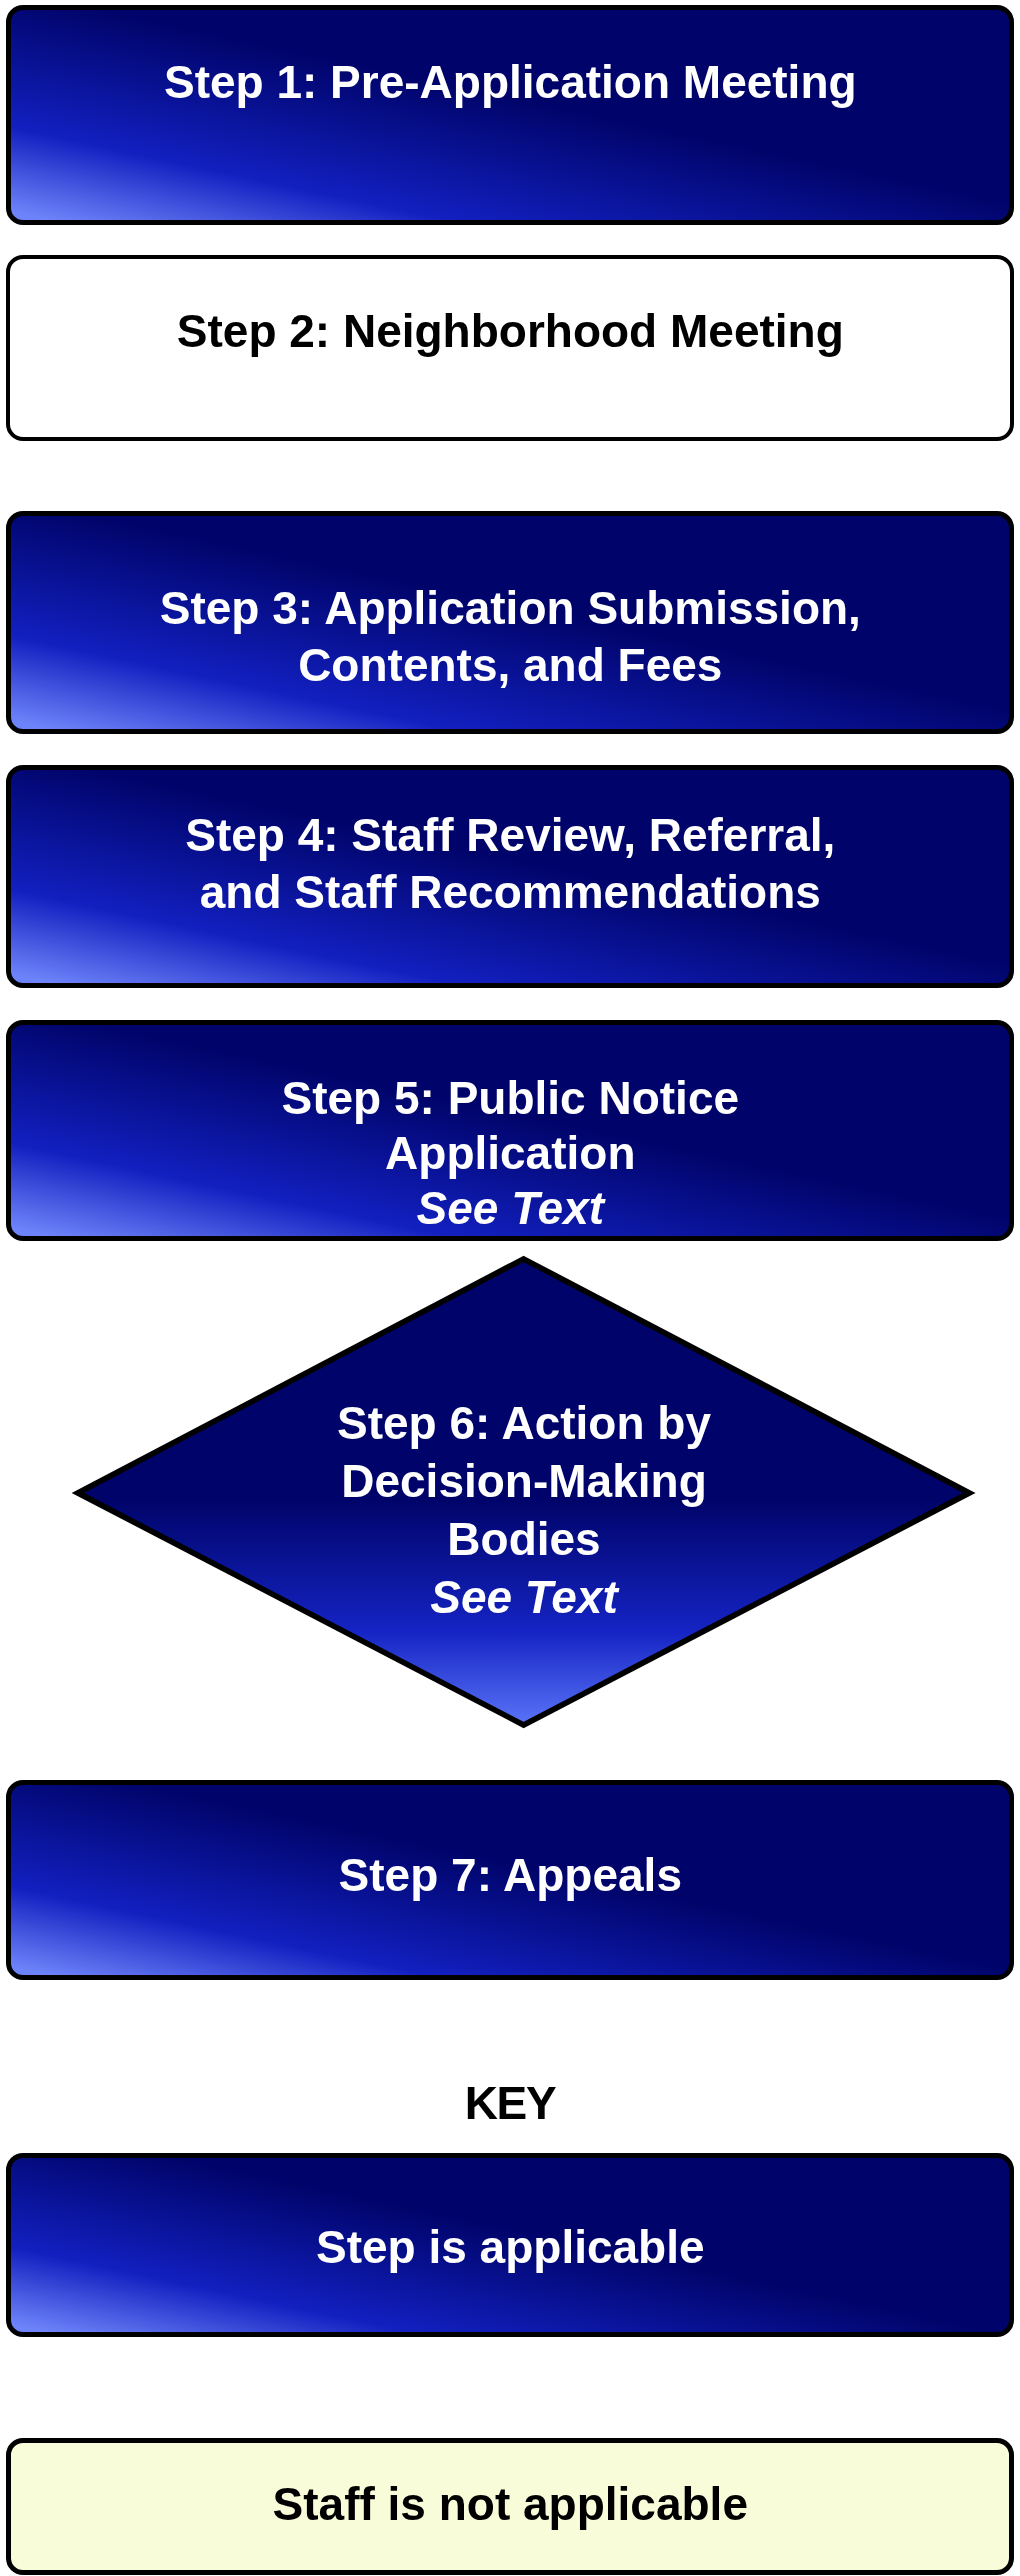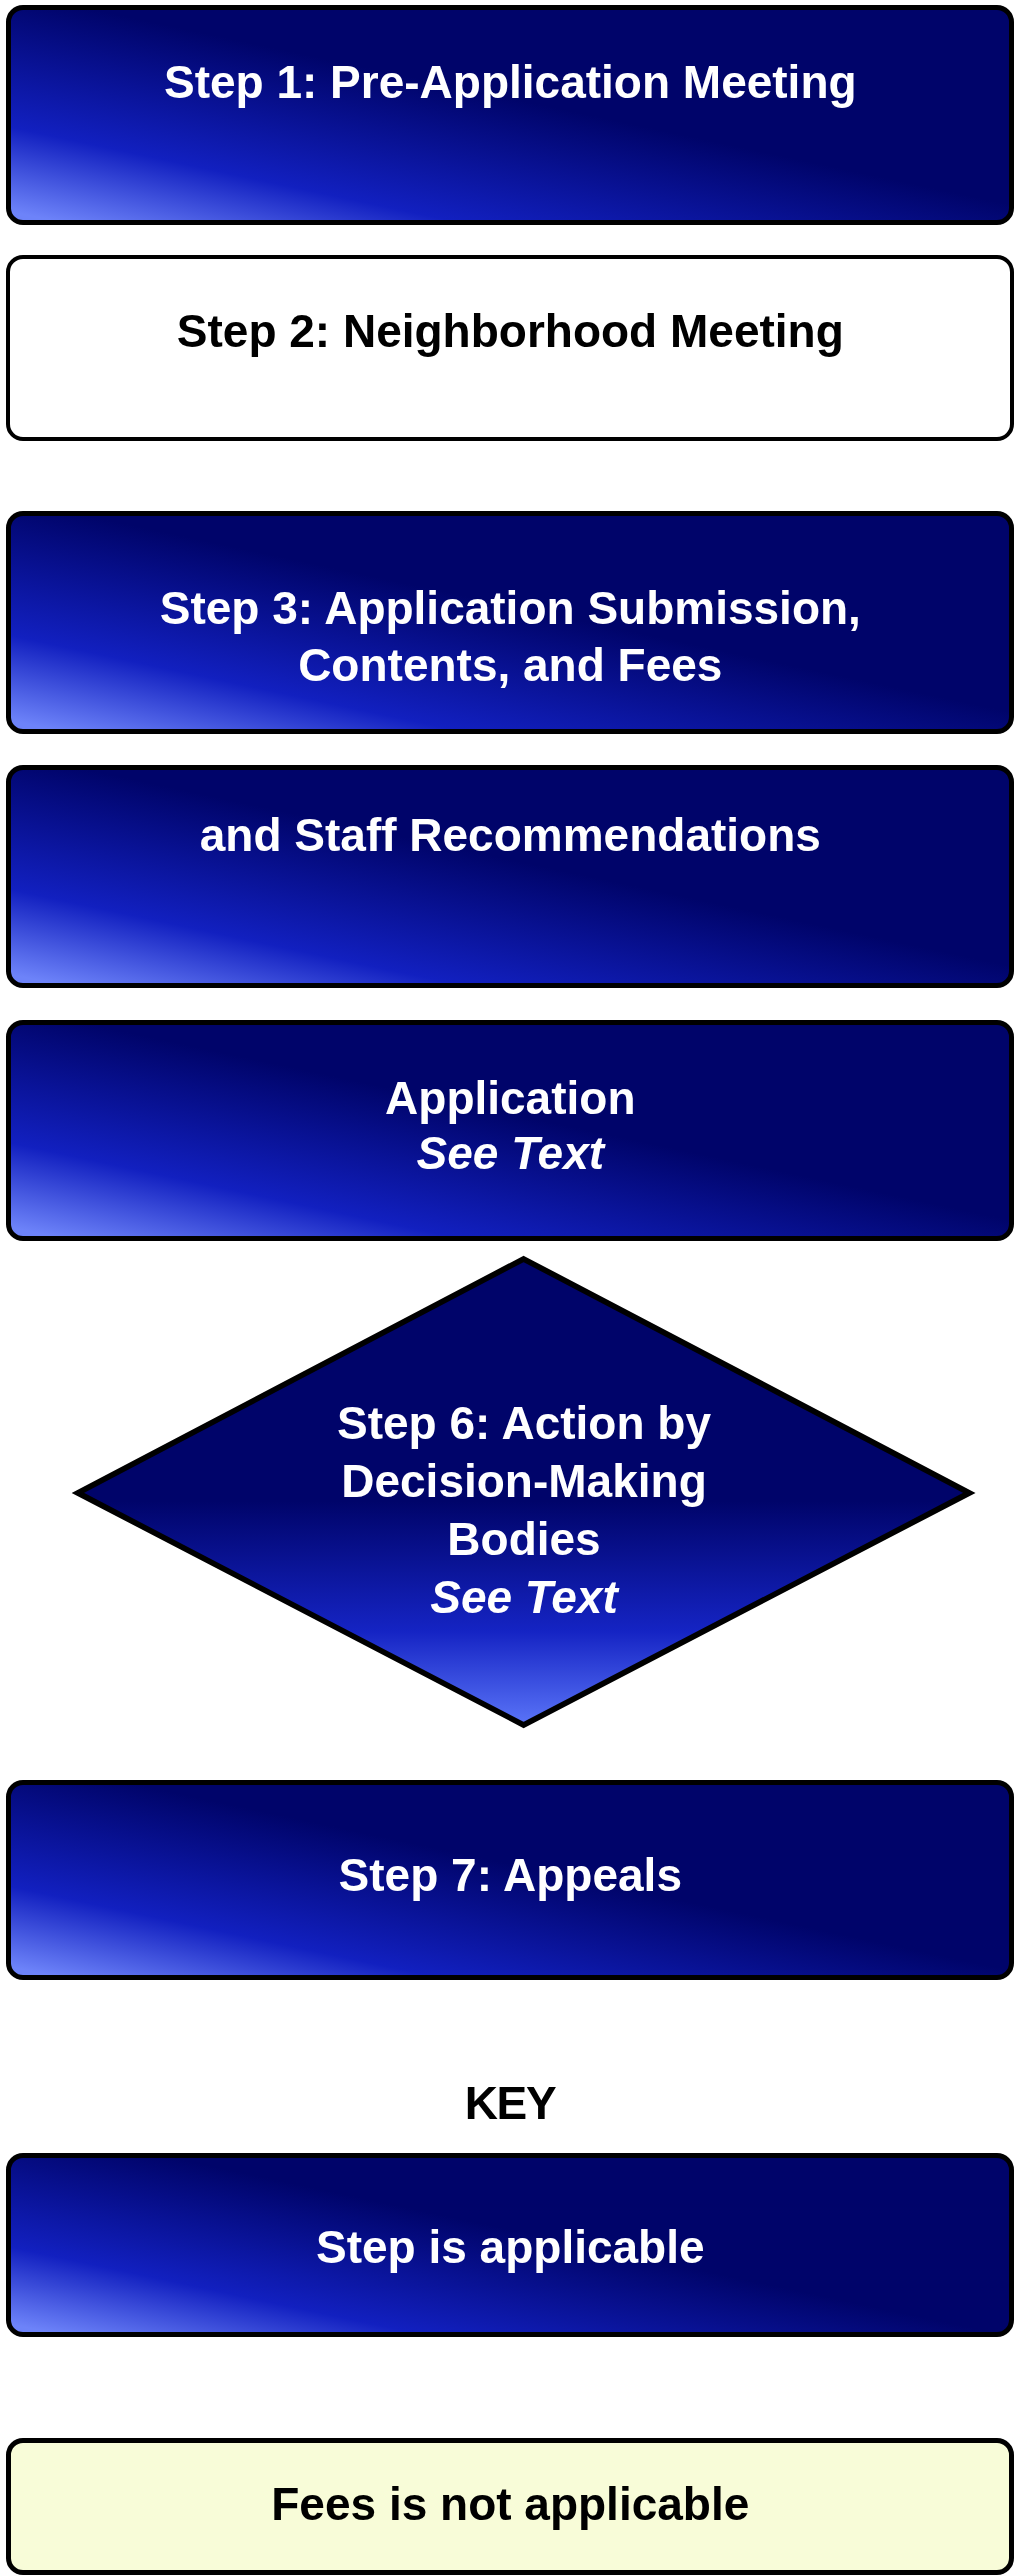--- a/index.html
+++ b/index.html
@@ -107,26 +107,28 @@
 
   <div class="box blue" style="top:511px;height:223px">
     <div class="label" style="top:64px">
       <div class="line">Step 3: Application Submission,</div>
       <div class="line">Contents, and Fees</div>
     </div>
   </div>
 
   <div class="box blue" style="top:765px;height:223px">
     <div class="label" style="top:37px">
+      <div class="line">Step 4: Staff Review, Referral,</div>
       <div class="line">and Staff Recommendations</div>
     </div>
   </div>
 
   <div class="box blue" style="top:1020px;height:221px">
     <div class="label" style="top:46px;line-height:55px">
+      <div class="line">Step 5: Public Notice</div>
       <div class="line">Application</div>
       <div class="line note">See Text</div>
     </div>
   </div>
 
   <div class="diamond-label">
     <div class="line">Step 6: Action by</div>
     <div class="line">Decision-Making</div>
     <div class="line">Bodies</div>
     <div class="line note">See Text</div>
@@ -141,18 +143,18 @@
   <div class="key-title">KEY</div>
 
   <div class="box blue" style="top:2153px;height:184px">
     <div class="label" style="top:61px">
       <div class="line">Step is applicable</div>
     </div>
   </div>
 
   <div class="box cream" style="top:2438px;height:137px">
     <div class="label" style="top:33px">
-      <div class="line">Fees is not applicable</div>
+      <div class="line">Staff is not applicable</div>
     </div>
   </div>
 
 </div>
 
 
 </body></html>

